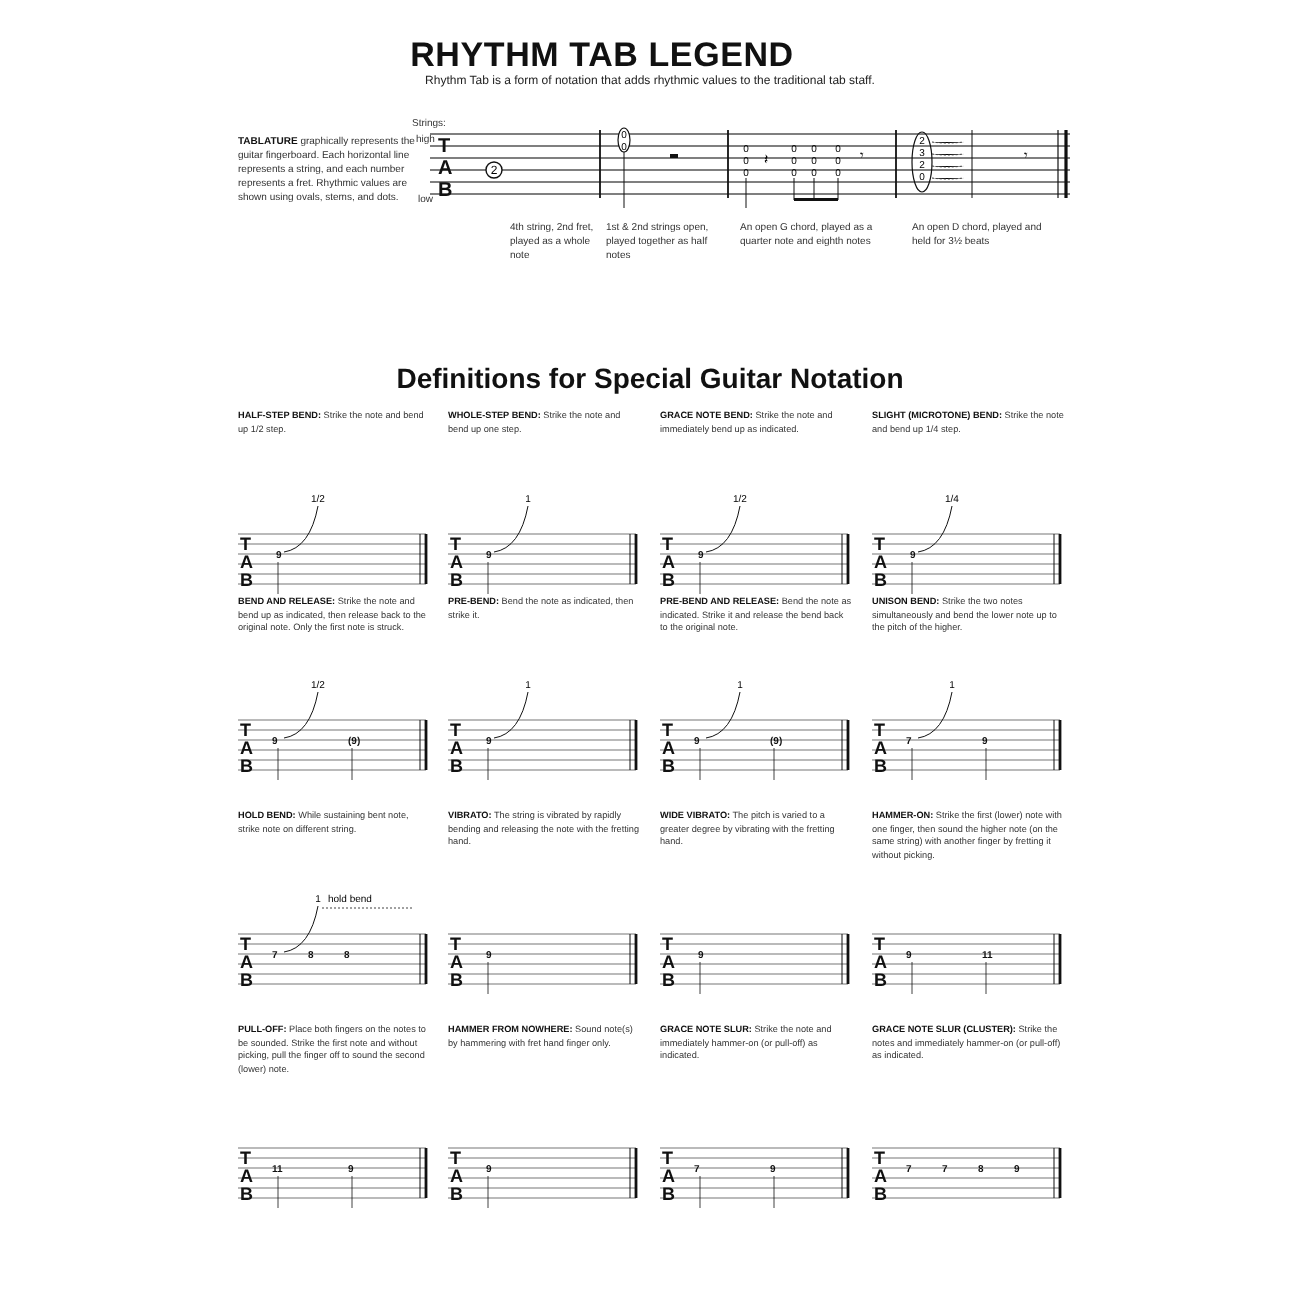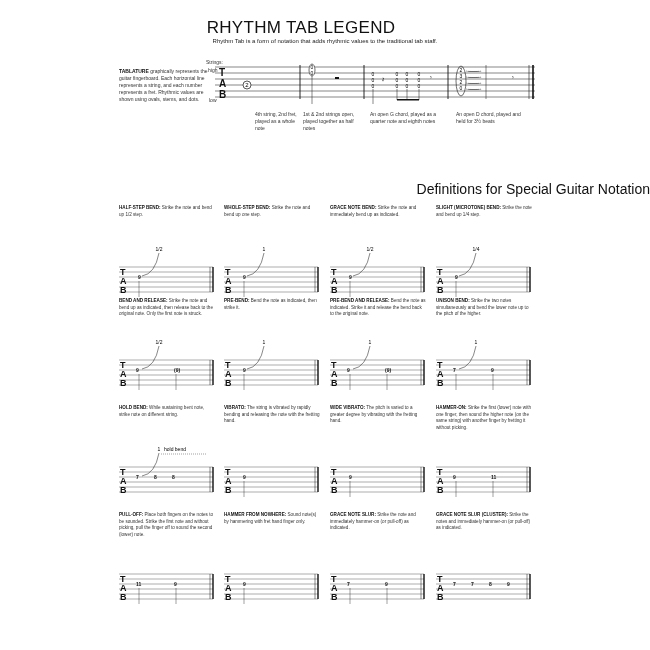--- a/index.html
+++ b/index.html
@@ -1,24 +1,24 @@
 <!DOCTYPE html>
 <html><head>
 <meta charset="utf-8">
 <style>
   html, body { margin:0; padding:0; background:#fff; }
   body { width:650px; height:650px; position:relative; overflow:hidden; font-family:"Liberation Sans", sans-serif; color:#111; }
   .abs { position:absolute; }
-  .h1 { left:0; width:602px; top:18px; text-align:center; font-weight:normal; font-size:17px; letter-spacing:0.3px; }
+  .h1 { left:0; width:602px; top:18px; text-align:center; font-weight:bold; font-size:17px; letter-spacing:0.3px; }
   .sub { left:0; width:650px; top:38px; text-align:center; font-size:6px; color:#222; }
   .tabdesc { left:119px; top:68px; width:95px; font-size:5px; line-height:7px; color:#333; }
   .tabdesc b { color:#111; }
   .strings-lbl { font-size:5px; color:#333; }
   .cap { font-size:5px; line-height:7px; color:#333; }
-  .h2 { left:0; width:650px; top:181px; text-align:right; font-weight:normal; font-size:14px; }
+  .h2 { left:0; width:650px; top:181px; text-align:center; font-weight:bold; font-size:14px; }
   .def { position:absolute; width:96px; }
   .def .txt { font-size:4.6px; line-height:6.5px; color:#333; height:40px; }
   .def .txt b { color:#111; font-weight:bold; }
   svg text { font-family:"Liberation Sans", sans-serif; }
 </style>
 </head>
 <body>
 
 <div class="abs h1">RHYTHM TAB LEGEND</div>
 <div class="abs sub">Rhythm Tab is a form of notation that adds rhythmic values to the traditional tab staff.</div>

